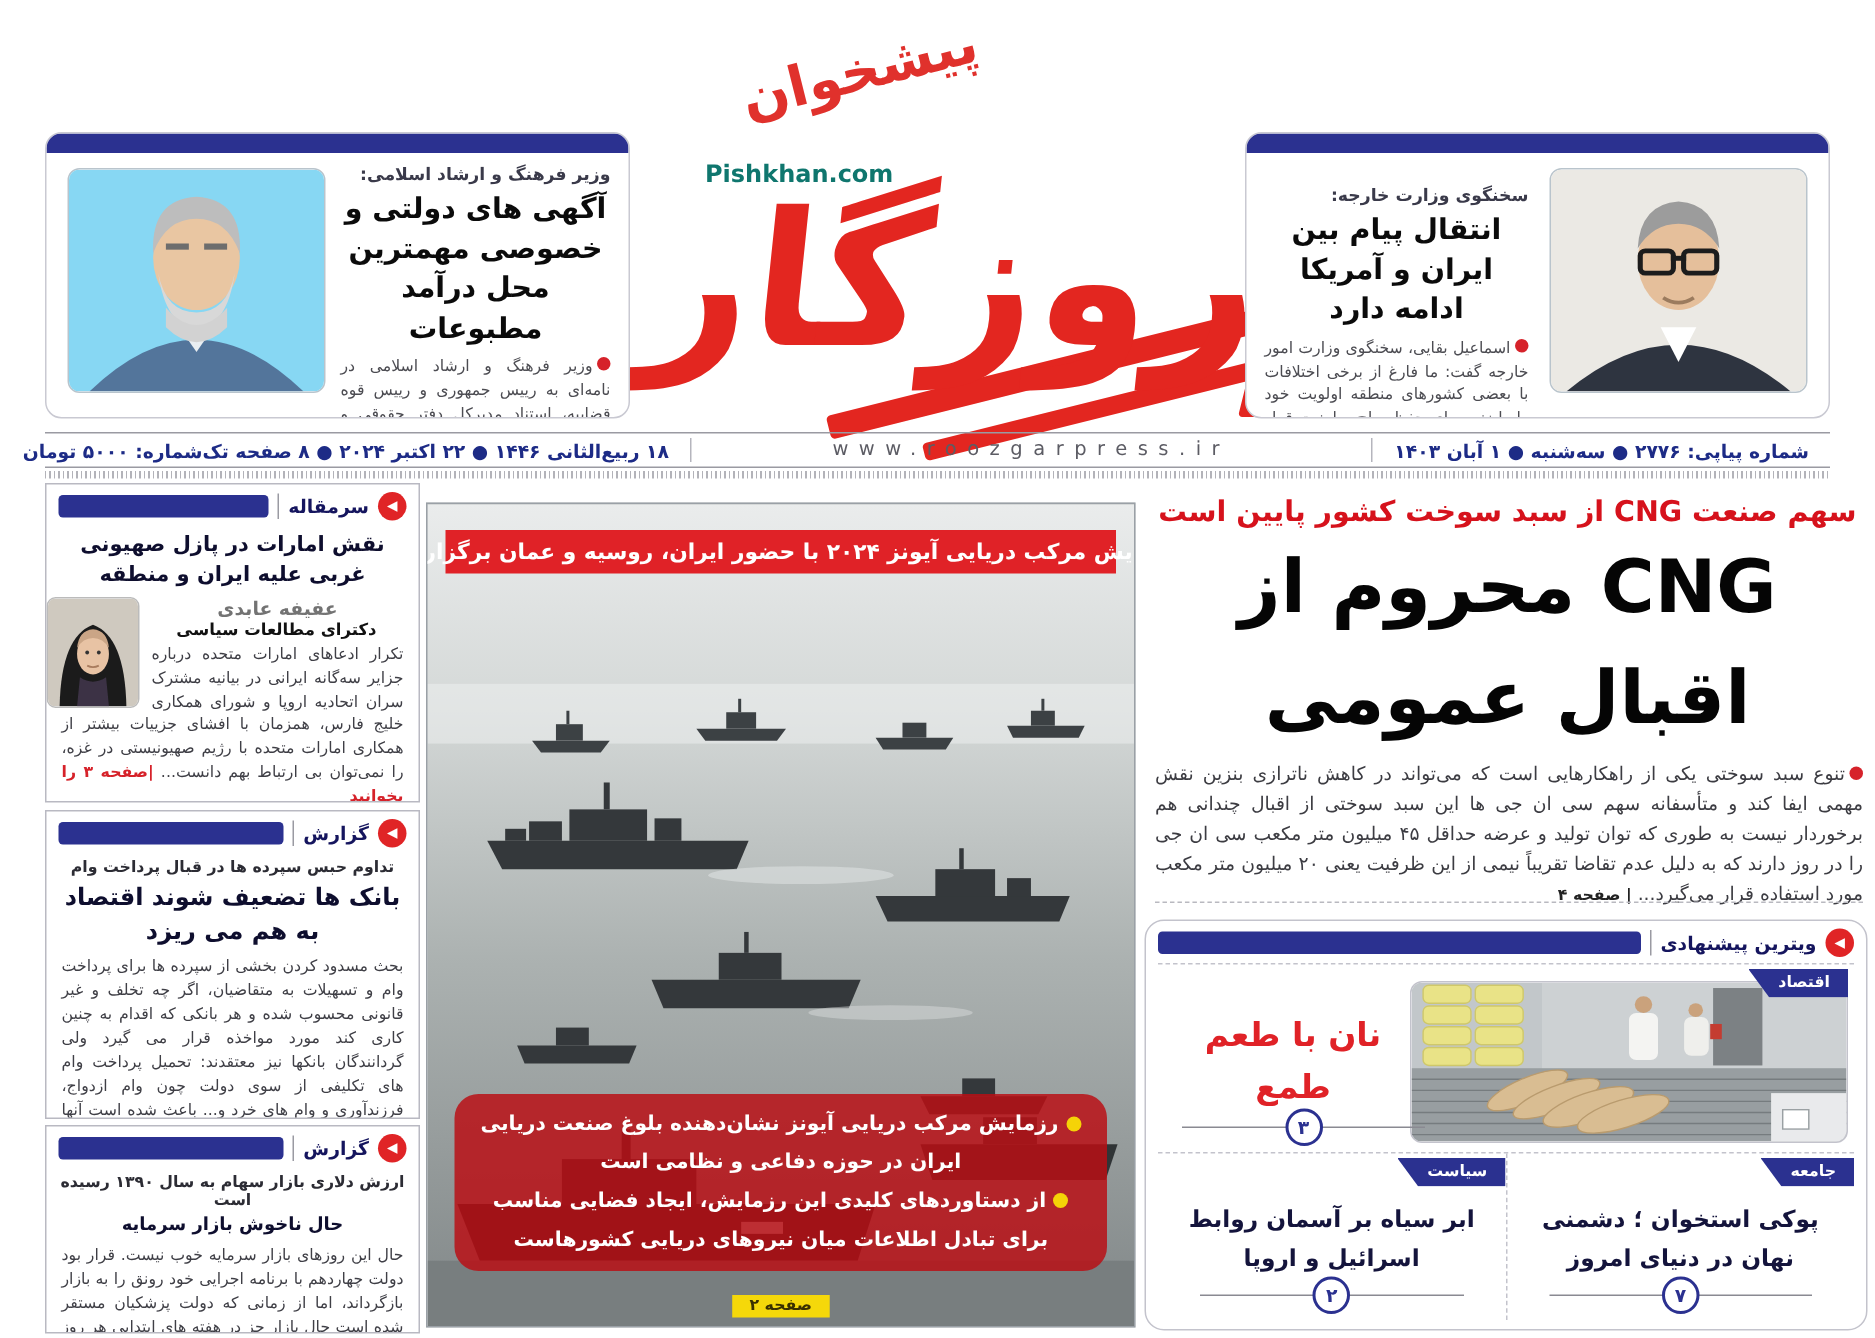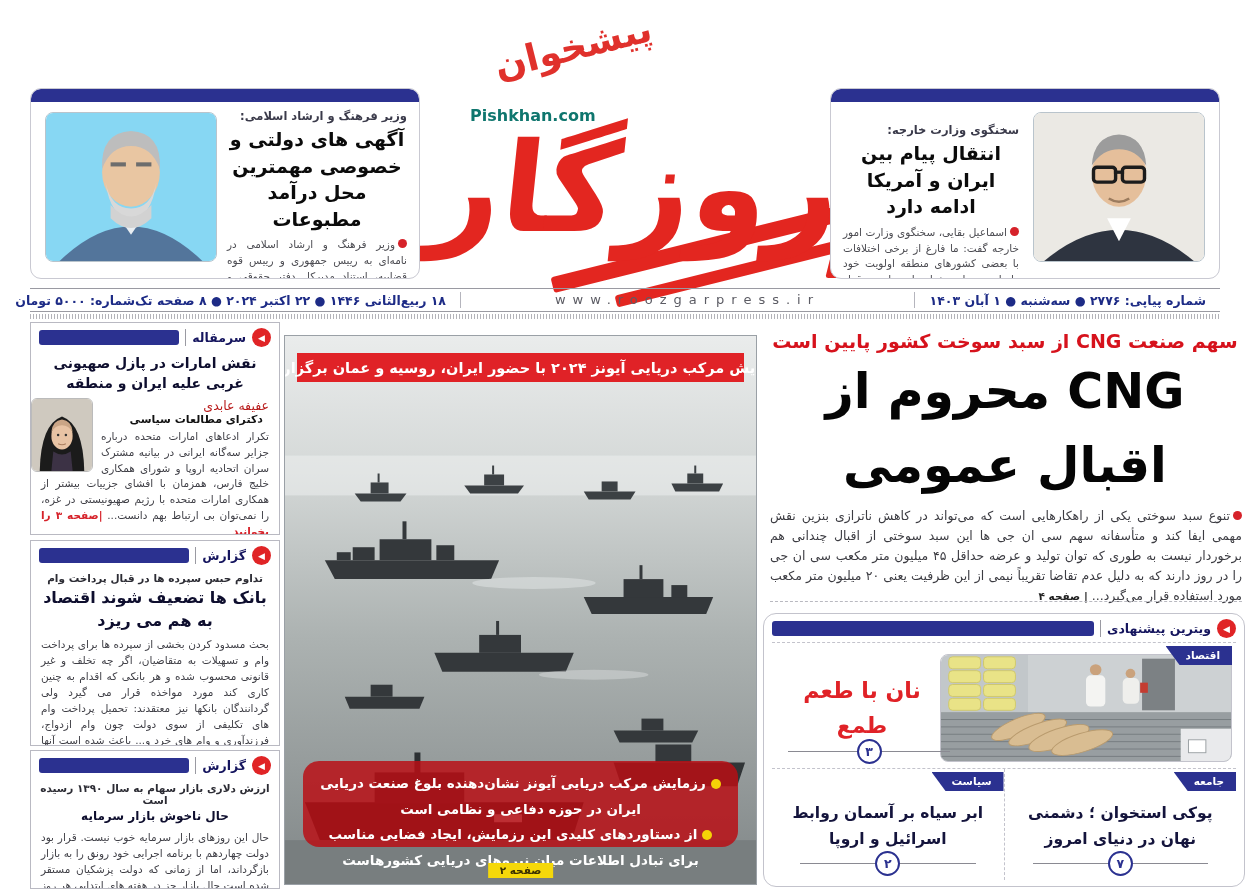--- a/index.html
+++ b/index.html
@@ -50,32 +50,32 @@
   .sec-bar{flex:1;height:15px;background:#2b3190;border-radius:3px}
 
   
   .lcard{position:absolute;left:30px;width:250px;background:#fff;border:1px solid #b9b9c2;overflow:hidden}
   .lhead{font-size:14px;font-weight:bold;color:#0e0e2e;text-align:center;line-height:1.45;padding:2px 8px}
   .lkicker{font-size:10.5px;font-weight:bold;color:#2c2c34;text-align:center;padding:3px 8px 0}
   .lbody{font-size:10.5px;color:#3f3f46;text-align:justify;line-height:1.52;padding:3px 10px 6px}
   .readlink{color:#d6222a;font-weight:bold;font-size:10.5px}
   .authphoto{float:left;width:62px;height:74px;border-radius:6px;overflow:hidden;border:1px solid #bbb;margin:2px 8px 2px 0}
   .authphoto svg{width:100%;height:100%;display:block}
-  .authname{font-size:12.5px;font-weight:normal;color:#b91c1c;padding:2px 10px 0;text-align:right}
-  .authtitle{font-size:11px;font-weight:bold;color:#111;padding:0 16px;text-align:right}
+  .authname{font-size:12.5px;font-weight:bold;color:#737373;padding:2px 10px 0;text-align:center}
+  .authtitle{font-size:11px;font-weight:bold;color:#111;padding:0 28px;text-align:right}
 
   
   .photo-box{position:absolute;left:284px;top:335px;width:473px;height:550px;border:1px solid #9aa0a6;overflow:hidden;background:#cfd3d2}
   .photo-box svg.sea{position:absolute;inset:0;width:100%;height:100%}
   .pbanner{position:absolute;left:12px;right:12px;top:17px;height:29px;background:#e02227;color:#fff;font-weight:bold;font-size:14.5px;
            display:flex;align-items:center;justify-content:center;white-space:nowrap}
   .phead{position:absolute;left:0;right:0;top:52px;text-align:center;color:#fff;font-weight:bold;font-size:35px;line-height:1.5;
          text-shadow:2px 2px 0 #000,-2px 2px 0 #000,2px -2px 0 #000,-2px -2px 0 #000,0 3px 5px rgba(0,0,0,.7)}
-  .predbox{position:absolute;left:18px;right:18px;bottom:37px;height:86px;background:rgba(186,14,20,.84);border-radius:16px;
-           color:#fff;font-weight:bold;font-size:13.5px;line-height:1.9;text-align:center;padding:10px 14px;display:flex;flex-direction:column;}
+  .predbox{position:absolute;left:18px;right:18px;bottom:37px;height:118px;background:rgba(186,14,20,.84);border-radius:16px;
+           color:#fff;font-weight:bold;font-size:13.5px;line-height:1.9;text-align:center;padding:10px 14px;display:flex;flex-direction:column;justify-content:center}
   .ydot{display:inline-block;width:10px;height:10px;border-radius:50%;background:#f5d307;margin-left:5px;vertical-align:middle}
   .ptag{position:absolute;left:50%;transform:translateX(-50%);bottom:6px;background:#f5d80a;color:#3a3000;font-size:10.5px;font-weight:bold;
         padding:1px 12px 2px}
 
   
   .mkicker{position:absolute;left:770px;top:330px;width:470px;text-align:center;color:#d6121c;font-weight:bold;font-size:19px}
   .mhead{position:absolute;left:770px;top:355px;width:470px;text-align:center;color:#050505;font-weight:bold;font-size:49px;line-height:1.5}
   .mbody{position:absolute;left:770px;top:506px;width:472px;font-size:12.5px;color:#3c3c42;text-align:justify;line-height:1.6}
   .dotsep{position:absolute;left:770px;top:601px;width:472px;border-top:1px dashed #b9b9c0}
 

